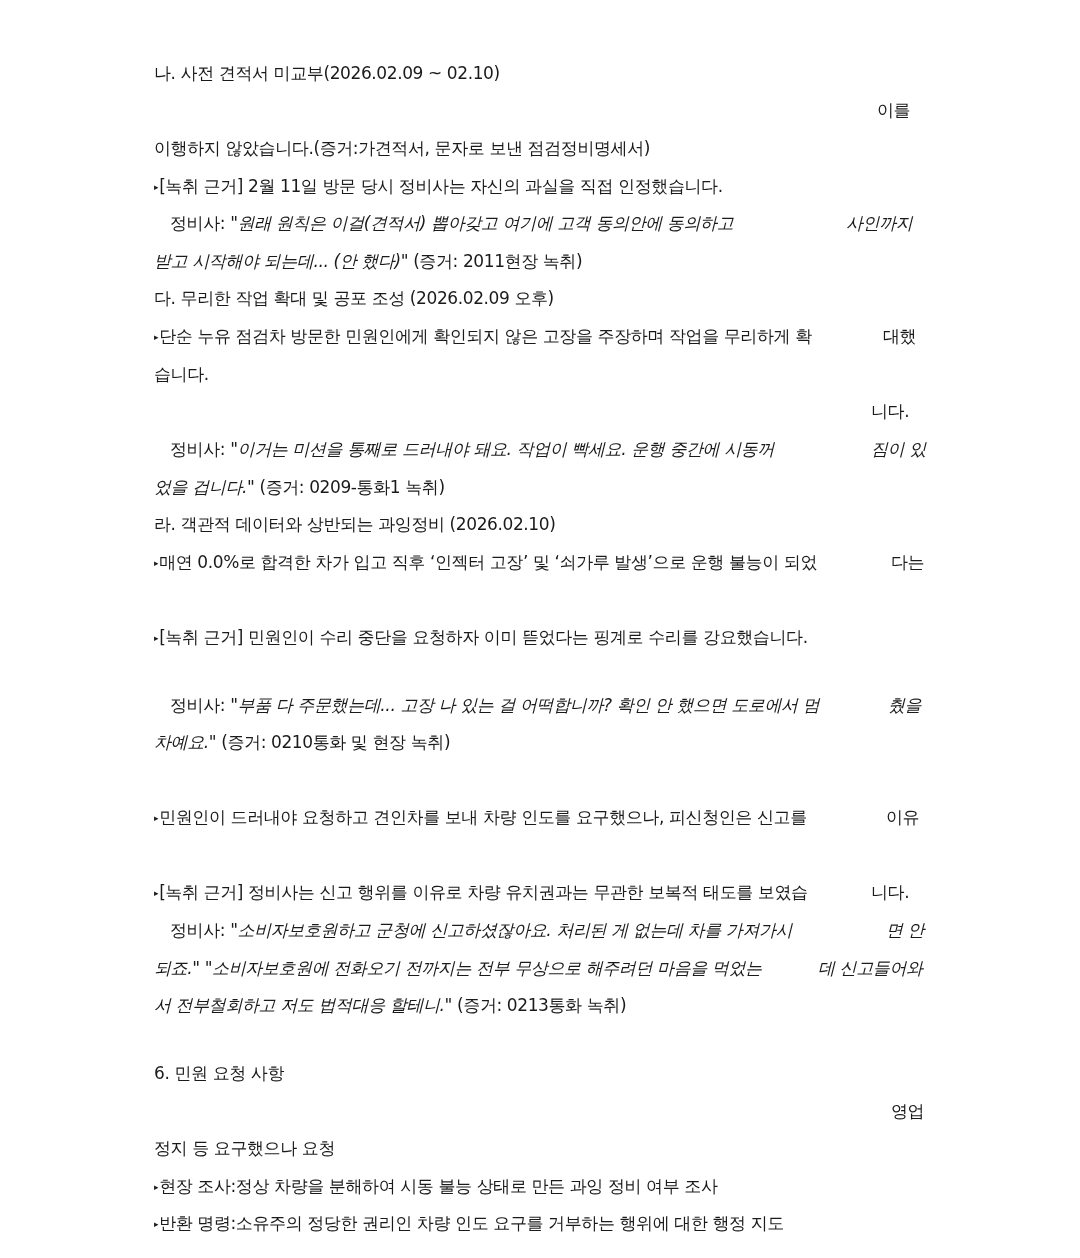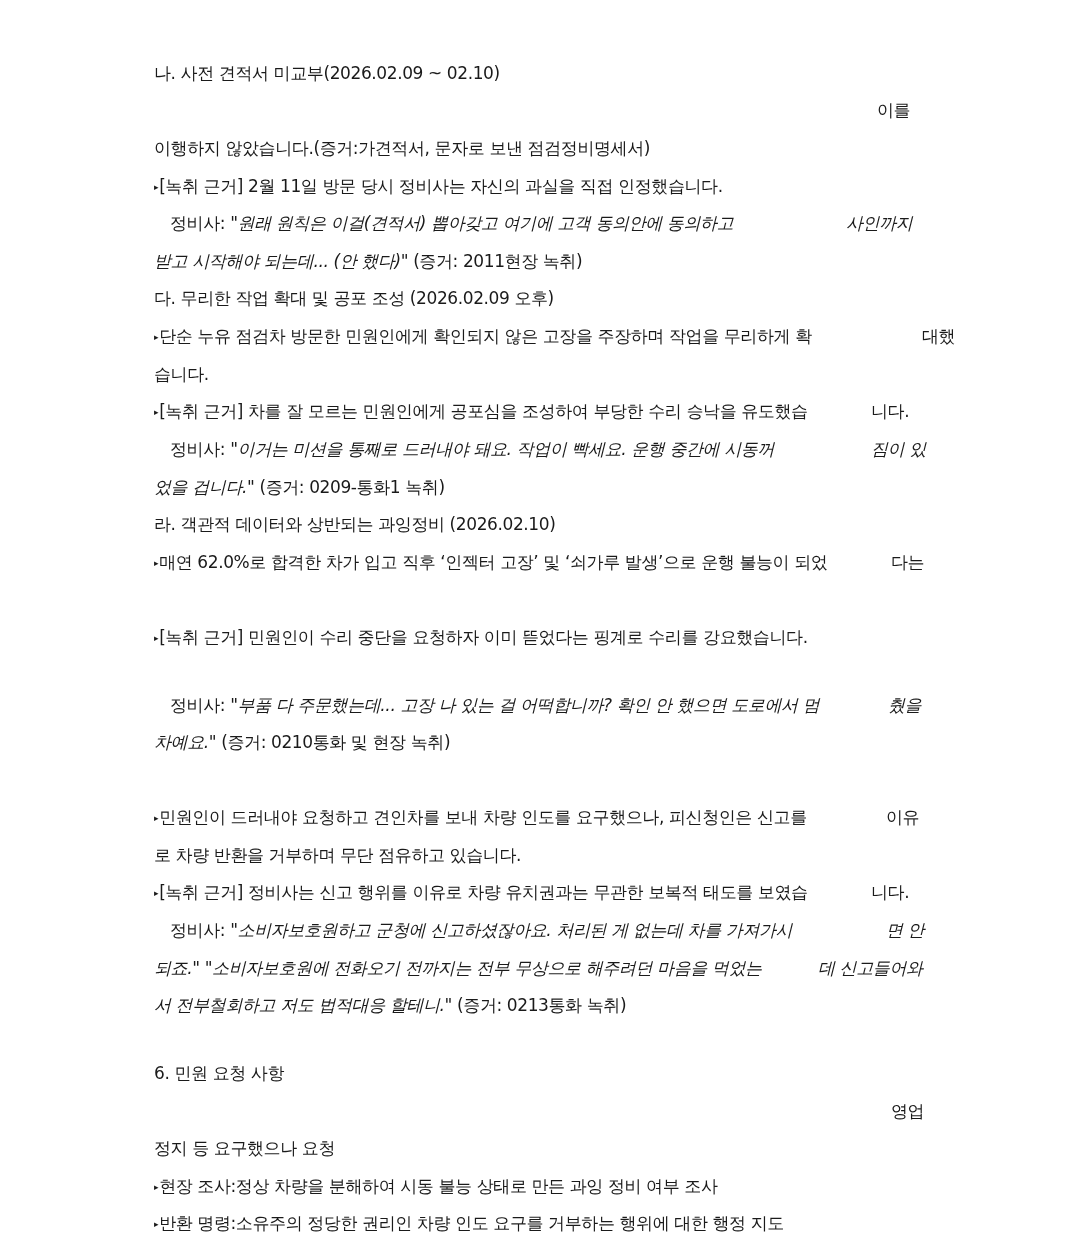--- a/index.html
+++ b/index.html
@@ -49,45 +49,43 @@
 
   <div class="line" style="top:175px"><span class="bullet">▸</span><span>[녹취 근거] 2월 11일 방문 당시 정비사는 자신의 과실을 직접 인정했습니다.</span></div>
 
   <div class="line indent" style="top:212px"><span>정비사: </span><span class="it">"원래 원칙은 이걸(견적서) 뽑아갖고 여기에 고객 동의안에 동의하고</span></div>
   <div class="line right it" style="top:212px; left:846px">사인까지</div>
   <div class="line" style="top:250px"><span class="it">받고 시작해야 되는데... (안 했다)"</span><span> (증거: 2011현장 녹취)</span></div>
 
   <div class="line" style="top:287px">다. 무리한 작업 확대 및 공포 조성 (2026.02.09 오후)</div>
 
   <div class="line" style="top:325px"><span class="bullet">▸</span><span>단순 누유 점검차 방문한 민원인에게 확인되지 않은 고장을 주장하며 작업을 무리하게 확</span></div>
-  <div class="line right" style="top:325px; left:922px">대했</div>
+  <div class="line right" style="top:325px; left:883px">대했</div>
   <div class="line" style="top:363px">습니다.</div>
 
-  <div class="line" style="top:400px"><span class="bullet">▸</span><span>[녹취 근거] 차를 잘 모르는 민원인에게 공포심을 조성하여 부당한 수리 승낙을 유도했습</span></div>
   <div class="line right" style="top:400px; left:871px">니다.</div>
 
   <div class="line indent" style="top:438px"><span>정비사: </span><span class="it">"이거는 미션을 통째로 드러내야 돼요. 작업이 빡세요. 운행 중간에 시동꺼</span></div>
   <div class="line right it" style="top:438px; left:871px">짐이 있</div>
   <div class="line" style="top:476px"><span class="it">었을 겁니다."</span><span> (증거: 0209-통화1 녹취)</span></div>
 
   <div class="line" style="top:513px">라. 객관적 데이터와 상반되는 과잉정비 (2026.02.10)</div>
 
-  <div class="line" style="top:551px"><span class="bullet">▸</span><span>매연 62.0%로 합격한 차가 입고 직후 ‘인젝터 고장’ 및 ‘쇠가루 발생’으로 운행 불능이 되었</span></div>
+  <div class="line" style="top:551px"><span class="bullet">▸</span><span>매연 0.0%로 합격한 차가 입고 직후 ‘인젝터 고장’ 및 ‘쇠가루 발생’으로 운행 불능이 되었</span></div>
   <div class="line right" style="top:551px; left:891px">다는</div>
 
   <div class="line" style="top:626px"><span class="bullet">▸</span><span>[녹취 근거] 민원인이 수리 중단을 요청하자 이미 뜯었다는 핑계로 수리를 강요했습니다.</span></div>
 
   <div class="line indent" style="top:694px"><span>정비사: </span><span class="it">"부품 다 주문했는데... 고장 나 있는 걸 어떡합니까? 확인 안 했으면 도로에서 멈</span></div>
   <div class="line right it" style="top:694px; left:888px">췄을</div>
   <div class="line" style="top:731px"><span class="it">차예요."</span><span> (증거: 0210통화 및 현장 녹취)</span></div>
 
 
   <div class="line" style="top:806px"><span class="bullet">▸</span><span>민원인이 드러내야 요청하고 견인차를 보내 차량 인도를 요구했으나, 피신청인은 신고를</span></div>
   <div class="line right" style="top:806px; left:886px">이유</div>
-  <div class="line" style="top:844px">로 차량 반환을 거부하며 무단 점유하고 있습니다.</div>
 
   <div class="line" style="top:881px"><span class="bullet">▸</span><span>[녹취 근거] 정비사는 신고 행위를 이유로 차량 유치권과는 무관한 보복적 태도를 보였습</span></div>
   <div class="line right" style="top:881px; left:871px">니다.</div>
 
   <div class="line indent" style="top:919px"><span>정비사: </span><span class="it">"소비자보호원하고 군청에 신고하셨잖아요. 처리된 게 없는데 차를 가져가시</span></div>
   <div class="line right it" style="top:919px; left:886px">면 안</div>
   <div class="line it" style="top:957px">되죠." "소비자보호원에 전화오기 전까지는 전부 무상으로 해주려던 마음을 먹었는</div>
   <div class="line right it" style="top:957px; left:818px">데 신고들어와</div>
   <div class="line" style="top:994px"><span class="it">서 전부철회하고 저도 법적대응 할테니."</span><span> (증거: 0213통화 녹취)</span></div>
 

